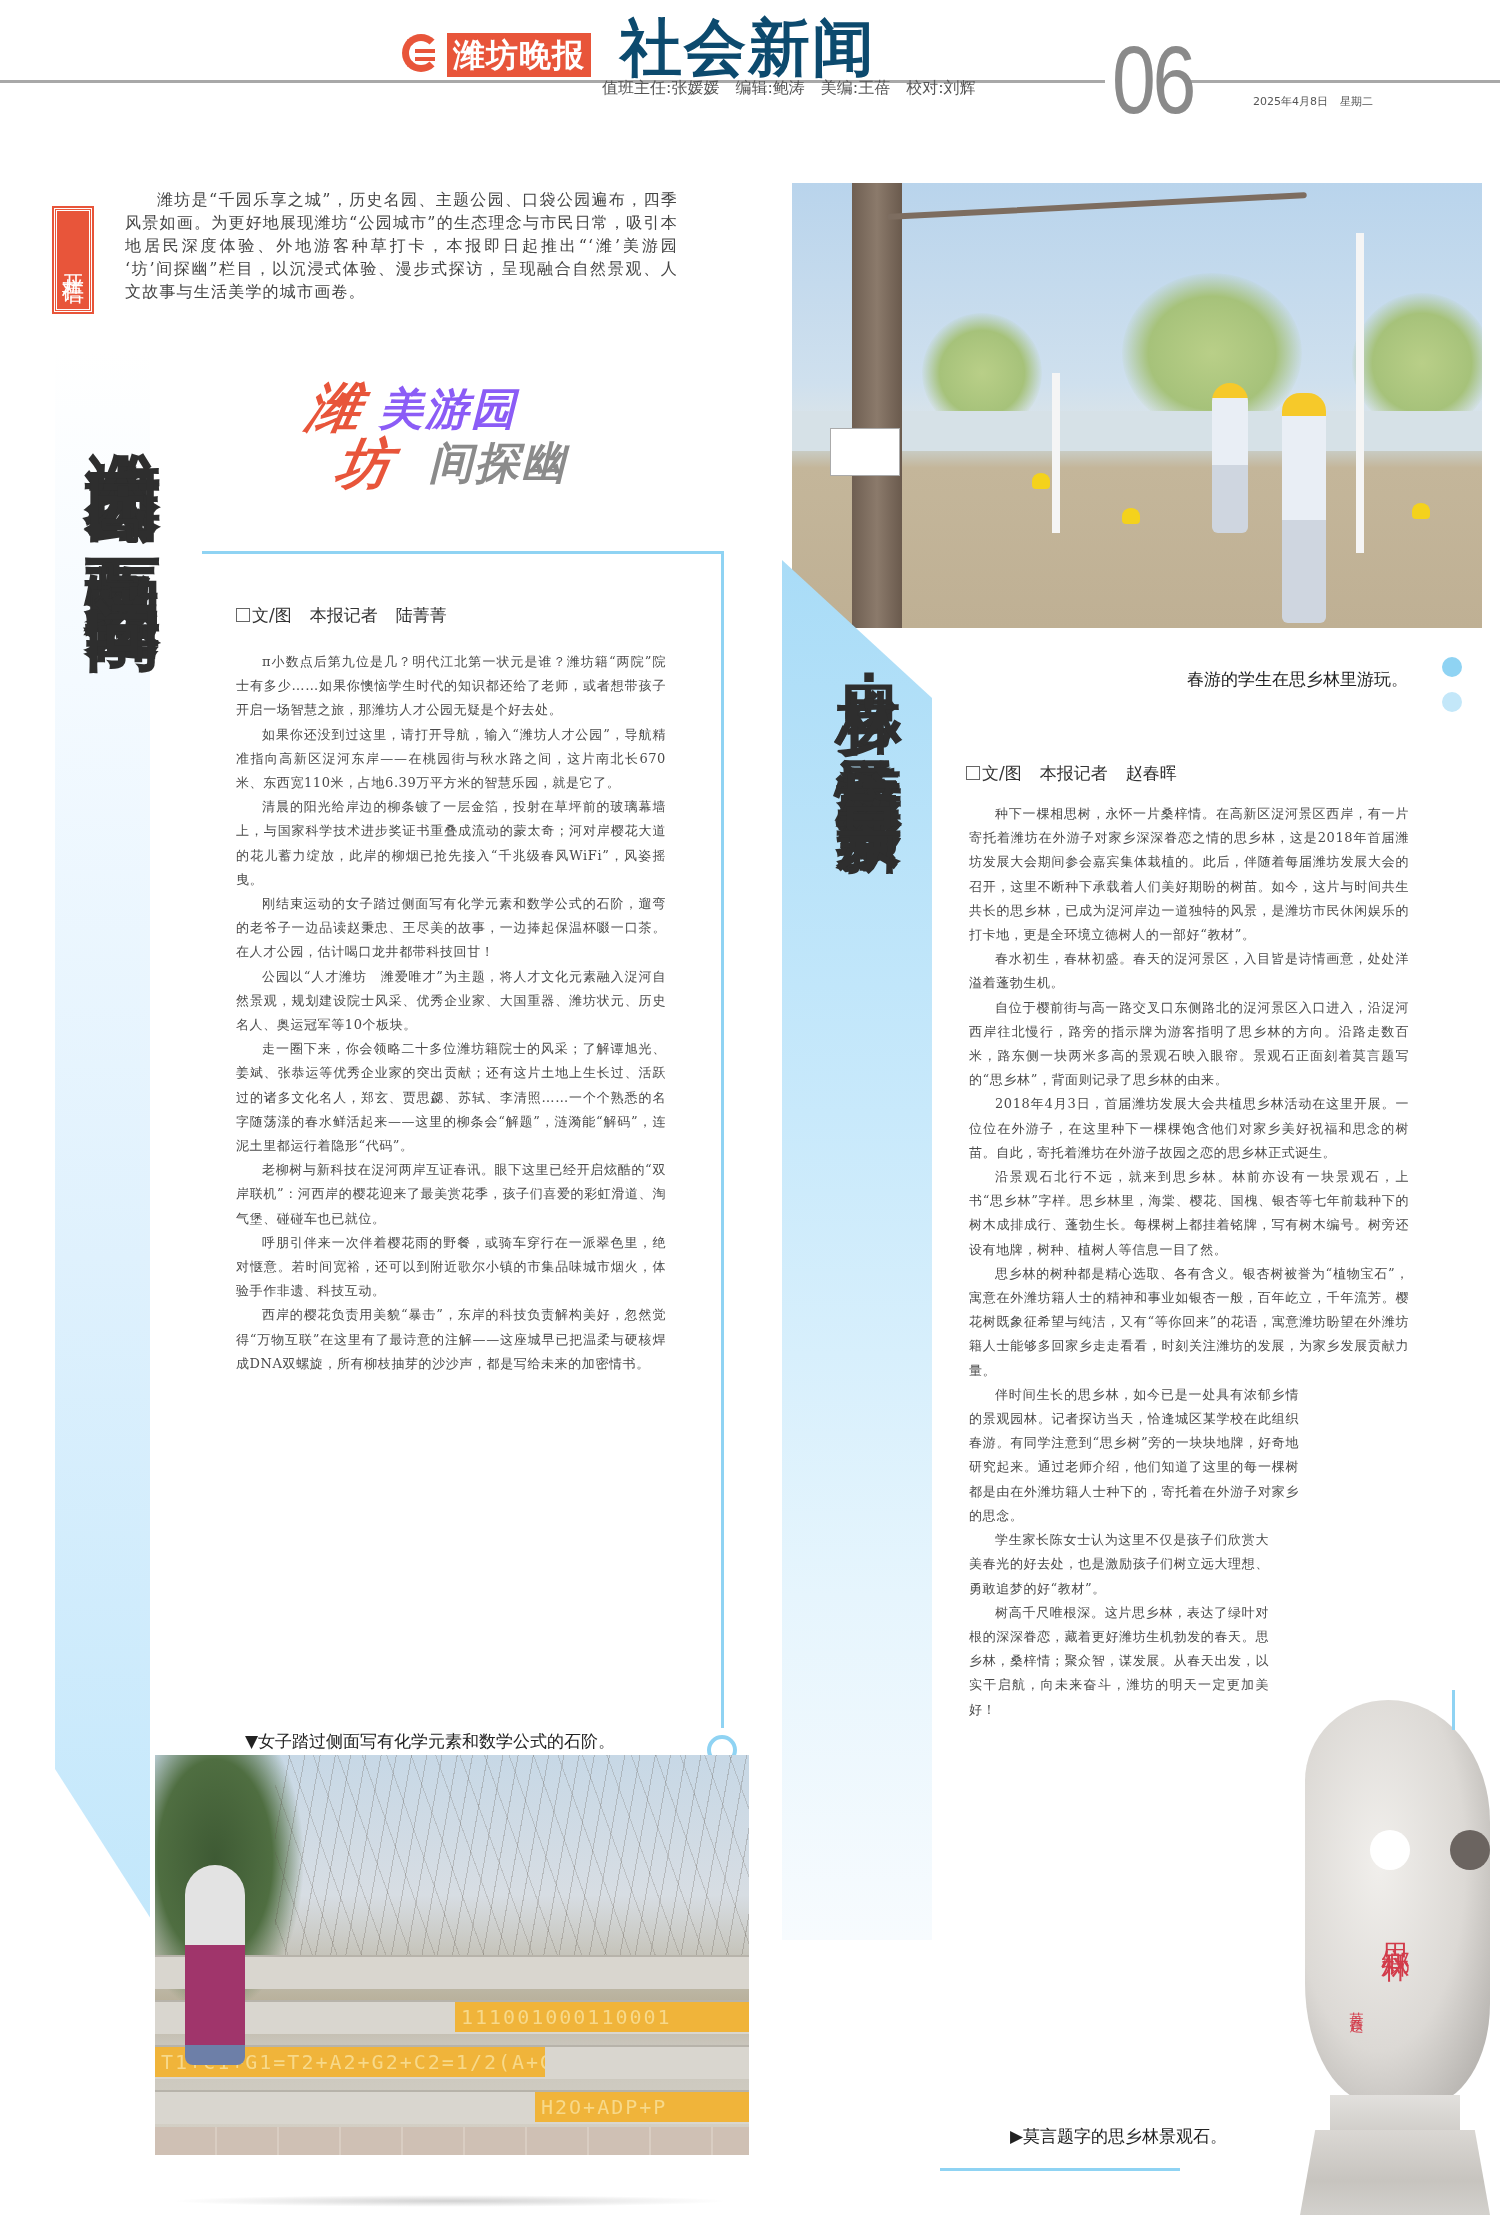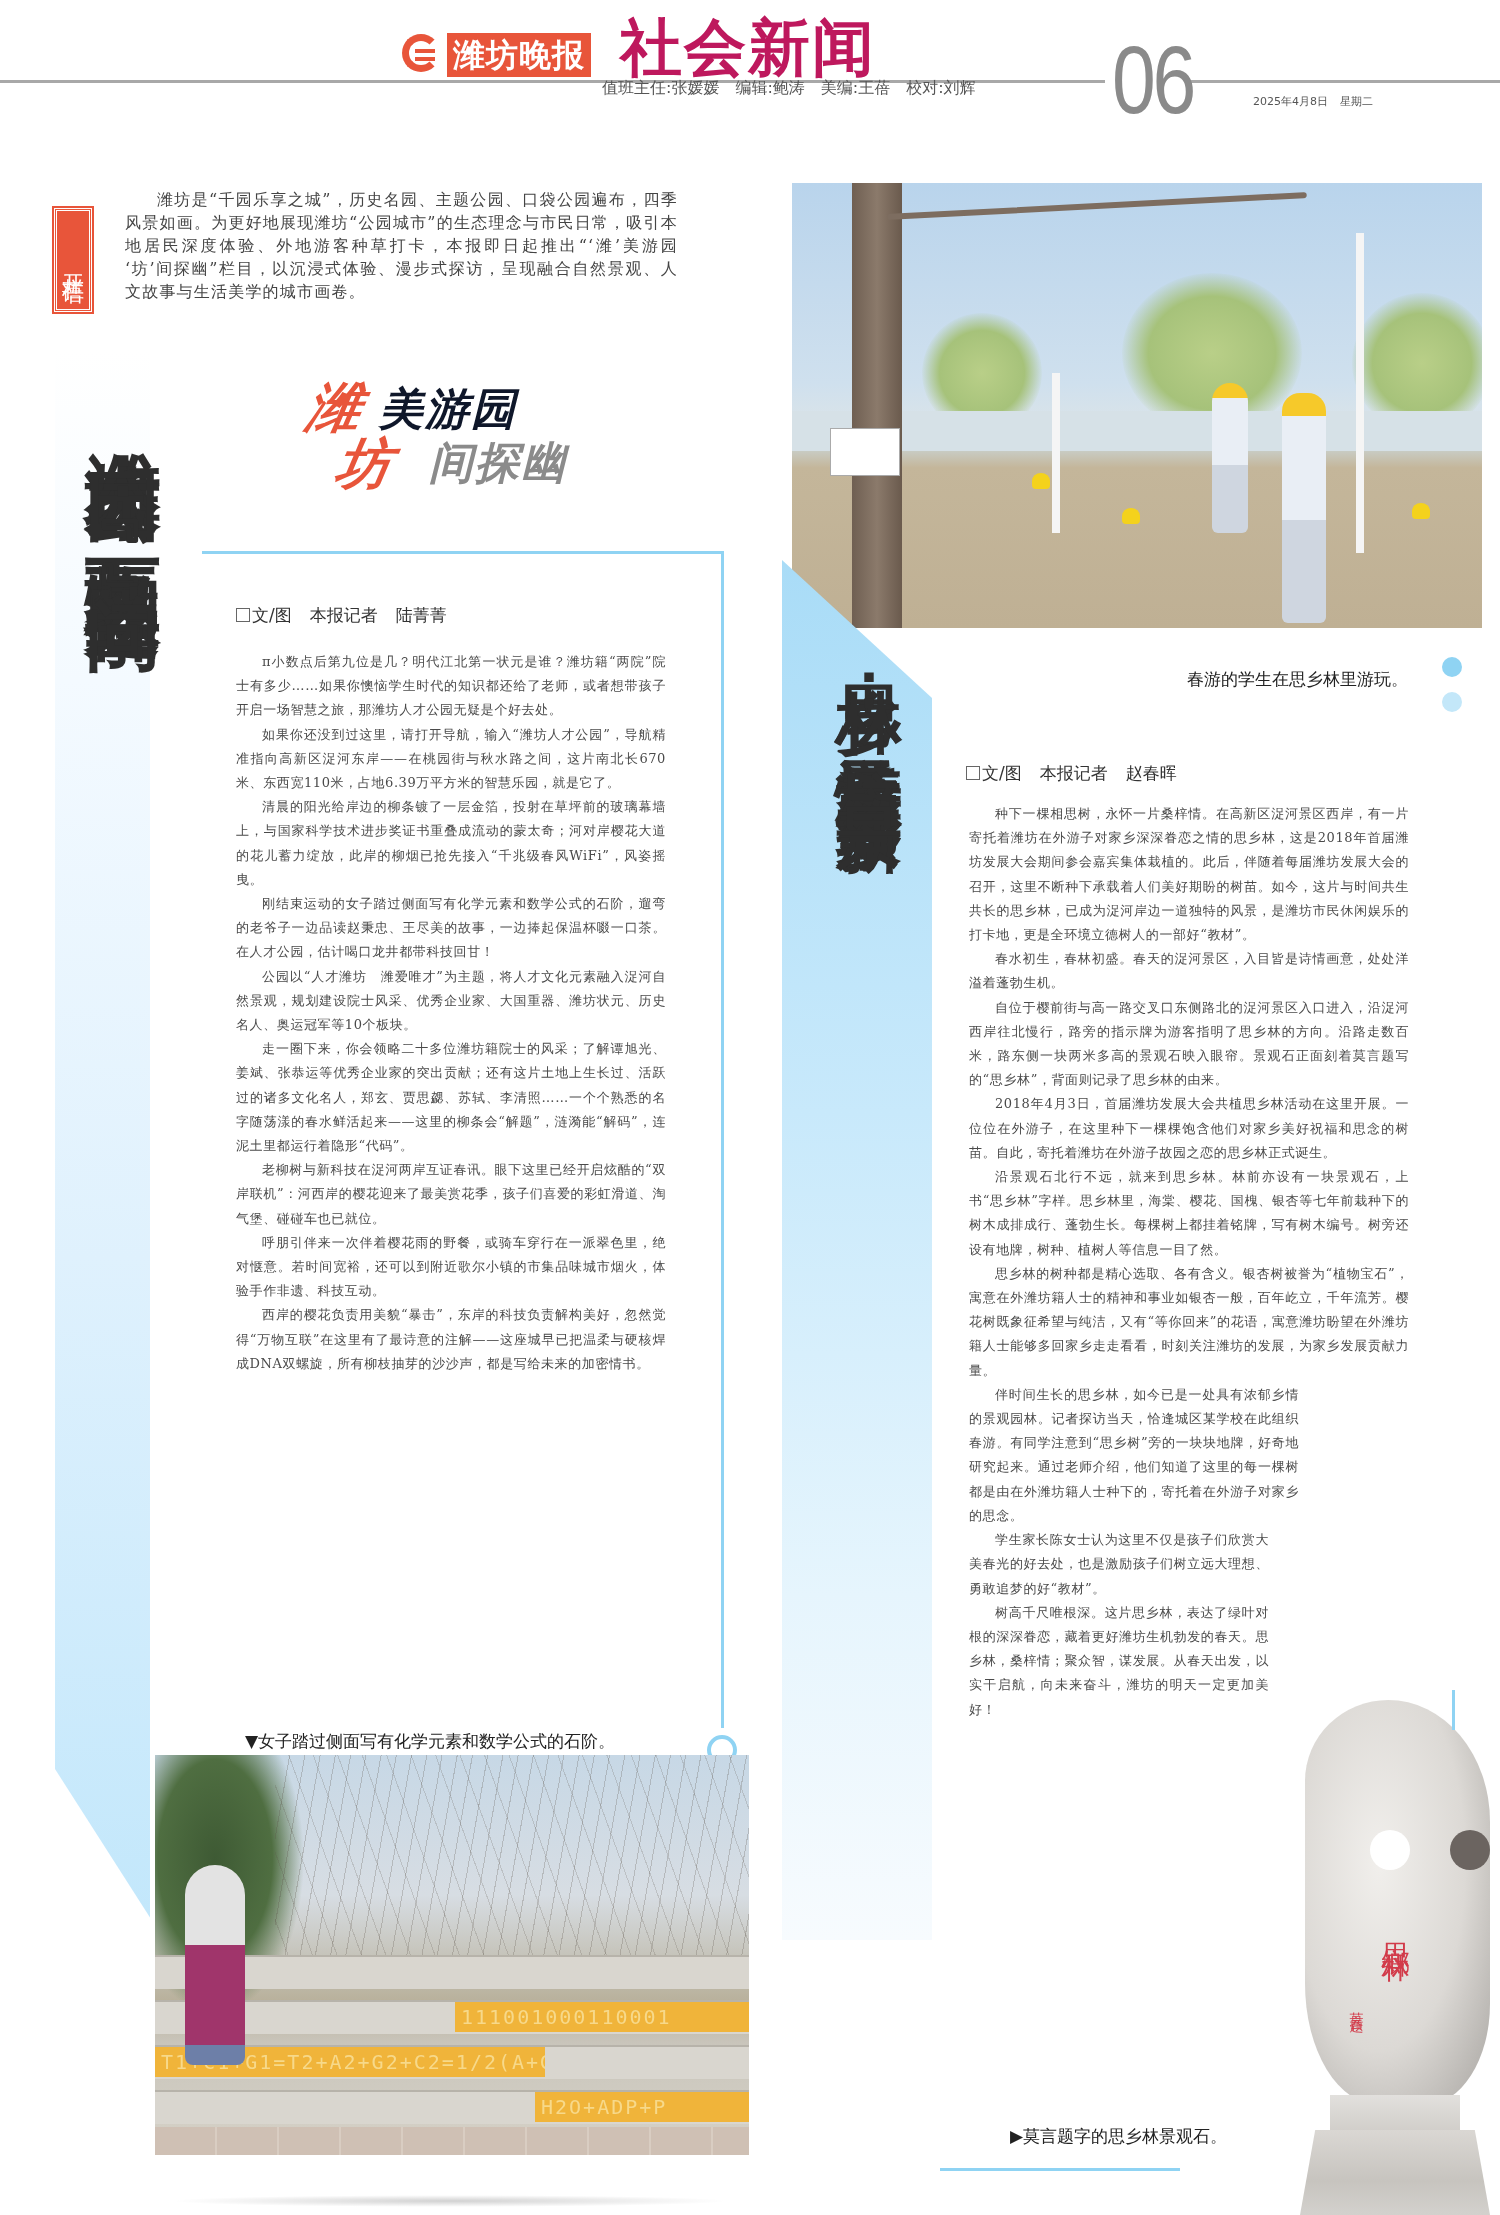--- a/index.html
+++ b/index.html
@@ -5,42 +5,42 @@
   * { box-sizing: border-box; margin: 0; padding: 0; }
   html, body { width: 1500px; height: 2215px; background: #ffffff; overflow: hidden; }
   body { position: relative; font-family: "DejaVu Serif", "Liberation Serif", serif; color: #333; }
   .abs { position: absolute; }
 
   
   .masthead { left: 0; top: 0; width: 1500px; height: 130px; }
   .logo-mark { left: 402px; top: 34px; width: 38px; height: 38px; border-radius: 50%; border: 7px solid #e8553a; border-right-color: transparent; }
   .logo-mark::after { content: ""; position: absolute; left: 6px; top: 8px; width: 20px; height: 4px; background: #e8553a; box-shadow: 0 8px 0 #e8553a; }
   .paper-name { left: 447px; top: 33px; height: 44px; padding: 0 6px; background: #e8553a; color: #fff; font-family: "DejaVu Sans", sans-serif; font-weight: bold; font-size: 32px; line-height: 44px; letter-spacing: 1px; }
-  .section-name { left: 620px; top: 8px; font-family: "DejaVu Serif", serif; font-weight: bold; font-size: 62px; color: #be185d; letter-spacing: 2px; line-height: 80px; }
+  .section-name { left: 620px; top: 8px; font-family: "DejaVu Serif", serif; font-weight: bold; font-size: 62px; color: #0c4a6e; letter-spacing: 2px; line-height: 80px; }
   .rule-left { left: 0; top: 80px; width: 1105px; height: 3px; background: #a8a8a8; }
   .rule-right { left: 1185px; top: 80px; width: 315px; height: 3px; background: #a8a8a8; }
   .page-num { left: 1112px; top: 30px; font-family: "Liberation Sans", sans-serif; font-size: 96px; color: #8a8a8a; line-height: 100px; letter-spacing: -4px; transform: scaleX(0.82); transform-origin: left top; }
   .credits { left: 602px; top: 78px; font-family: "DejaVu Sans", sans-serif; font-size: 16px; color: #555; white-space: nowrap; }
   .credits span { margin-right: 16px; }
   .dateline { left: 1253px; top: 94px; font-family: "DejaVu Sans", sans-serif; font-size: 11px; color: #555; white-space: nowrap; }
   .dateline span { margin-right: 12px; }
 
   
   .intro-badge { left: 54px; top: 208px; width: 38px; height: 104px; background: #e8553a; border: 3px double #fff; outline: 2px solid #e8553a; color: #fff; font-family: "DejaVu Sans", sans-serif; font-size: 22px; writing-mode: vertical-rl; text-align: center; line-height: 32px; letter-spacing: 4px; padding-top: 6px; }
   .intro-text { left: 125px; top: 188px; width: 553px; font-size: 16px; line-height: 23px; color: #444; text-indent: 2em; text-align: justify; letter-spacing: 1.2px; }
 
   
   .left-band { left: 55px; top: 350px; width: 95px; height: 1650px; background: linear-gradient(180deg, #ffffff 0%, #f4faff 20%, #dff1fd 55%, #bfe6fb 100%); clip-path: polygon(0 0, 100% 0, 100% 95%, 0 86%); }
   .left-headline { left: 75px; top: 392px; width: 90px; font-family: "DejaVu Sans", sans-serif; font-weight: bold; font-size: 76px; line-height: 82px; color: #2e2e2e; writing-mode: vertical-rl; letter-spacing: 4px; }
 
   
   .column-logo { left: 307px; top: 372px; width: 270px; height: 120px; }
   .col-red1 { left: 0; top: 0; font-family: "DejaVu Serif", serif; font-style: italic; font-weight: bold; font-size: 54px; color: #e8553a; transform: skewX(-10deg); }
   .col-red2 { left: 30px; top: 56px; font-family: "DejaVu Serif", serif; font-style: italic; font-weight: bold; font-size: 54px; color: #e8553a; transform: skewX(-10deg); }
-  .col-gray1 { left: 72px; top: 8px; font-family: "DejaVu Sans", sans-serif; font-style: italic; font-weight: bold; font-size: 44px; color: #0f172a; letter-spacing: 2px; }
+  .col-gray1 { left: 72px; top: 8px; font-family: "DejaVu Sans", sans-serif; font-style: italic; font-weight: bold; font-size: 44px; color: #8b5cf6; letter-spacing: 2px; }
   .col-gray2 { left: 92px; top: 62px; font-family: "DejaVu Sans", sans-serif; font-style: italic; font-weight: bold; font-size: 44px; color: #8b8b8b; letter-spacing: 2px; margin-left: 30px; }
 
   
   .left-frame-top { left: 202px; top: 551px; width: 522px; height: 3px; background: #8fd3f3; }
   .left-frame-right { left: 721px; top: 551px; width: 3px; height: 1177px; background: #8fd3f3; }
   .left-frame-circle { left: 707px; top: 1735px; width: 30px; height: 30px; border-radius: 50%; border: 4px solid #8fd3f3; background: #fff; }
 
   .byline { font-family: "DejaVu Sans", sans-serif; font-weight: normal; font-size: 17px; color: #333; white-space: nowrap; }
   .byline .box { display: inline-block; width: 14px; height: 14px; border: 1.5px solid #666; vertical-align: -1px; margin-right: 2px; }
   .byline span + span { margin-left: 18px; }

